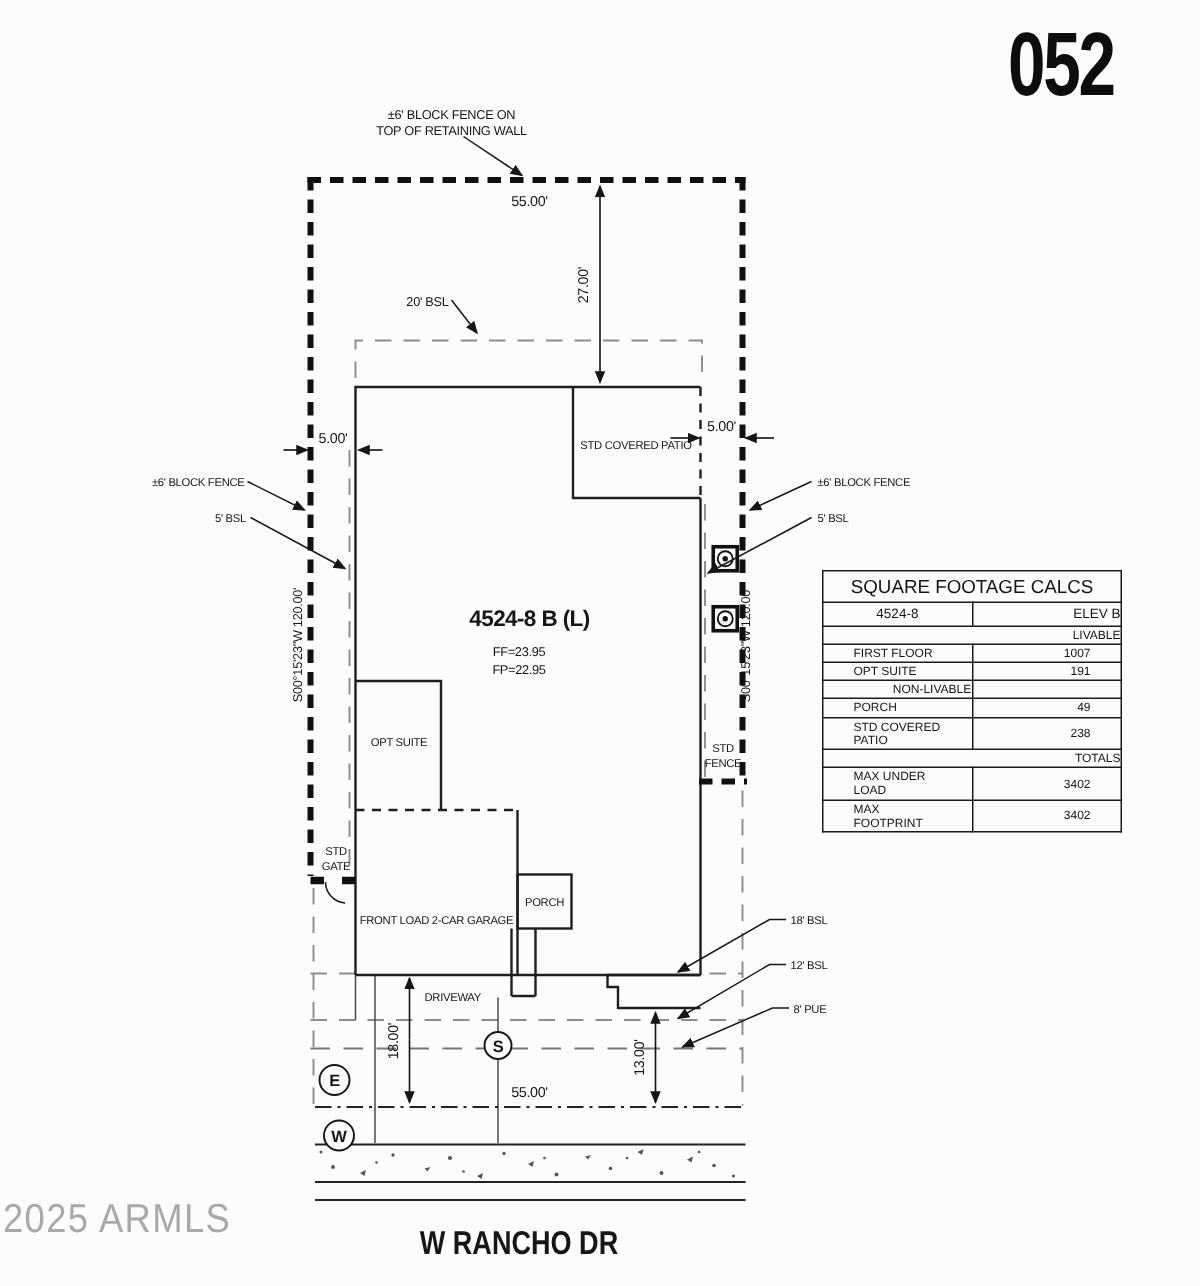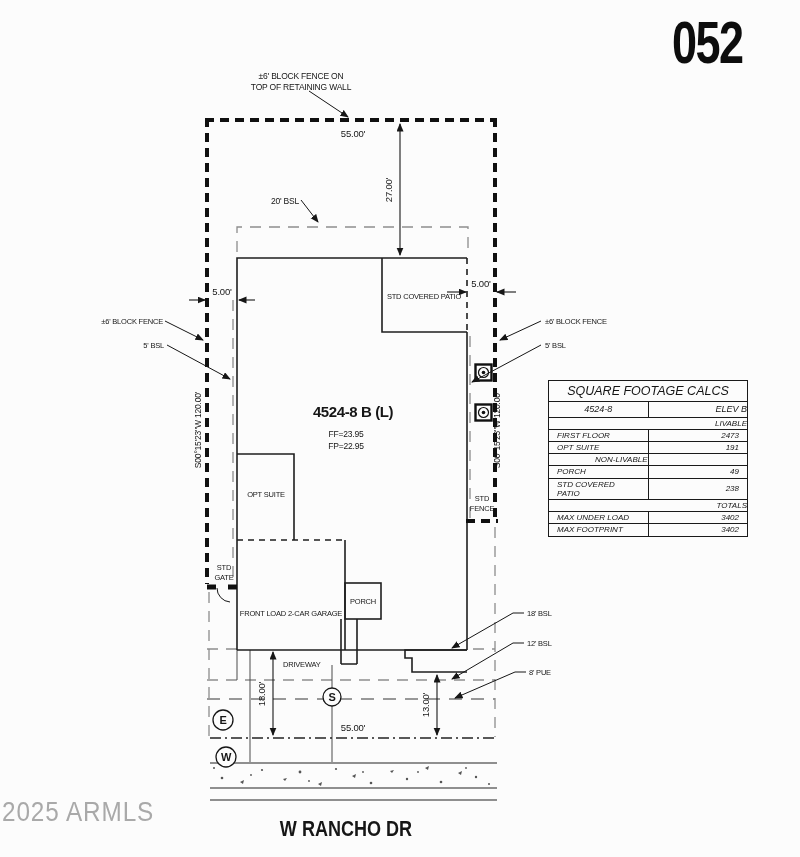--- a/index.html
+++ b/index.html
@@ -28,22 +28,22 @@
     letter-spacing:-2px;transform:scaleX(0.75);transform-origin:left top;color:#0d0d0d;}
   #street{position:absolute;left:246px;top:816px;width:200px;text-align:center;
     font-size:22px;font-weight:600;letter-spacing:0px;transform:scaleX(0.82);
     transform-origin:center top;color:#161616;}
   #watermark{position:absolute;left:2px;top:797px;font-size:27px;color:#a9a9a9;
     transform:scaleX(0.9);transform-origin:left top;letter-spacing:1px;}
 
   #sqft{position:absolute;left:548px;top:380px;width:200px;border-collapse:collapse;
     table-layout:fixed;background:#fcfcfc;}
   #sqft td{border:1px solid #1a1a1a;color:#141414;font-size:8px;line-height:1.15;
-    padding:1px 8px;overflow:hidden;}
-  #sqft{border:1.5px solid #1a1a1a;font-style:italic;}
+    padding:1px 20px;overflow:hidden;}
+  #sqft{border:1.5px solid #1a1a1a;}
   #sqft .title{font-size:12.5px;text-align:center;padding:3px 0;letter-spacing:0px;}
   #sqft .hdr{font-size:9px;text-align:center;padding:2px 0;margin-left:36px;}
   #sqft .sec{text-align:right;font-size:8px;padding:1px 0;}
   #sqft .val{text-align:right;width:45px;}
 </style>
 </head>
 <body>
 
 <div id="page">
 
@@ -221,21 +221,21 @@
         </tr>
     <tr>
       <td class="hdr">4524-8</td>
       <td class="hdr val">ELEV B</td>
     </tr>
     <tr>
           <td colspan="2" class="sec">LIVABLE</td>
         </tr>
     <tr>
       <td>FIRST FLOOR</td>
-      <td class="val">2473</td>
+      <td class="val">1007</td>
     </tr>
     <tr>
       <td>OPT SUITE</td>
       <td class="val">191</td>
     </tr>
     <tr>
       <td class="sec">NON-LIVABLE</td>
       <td class="val"></td>
     </tr>
     <tr>

